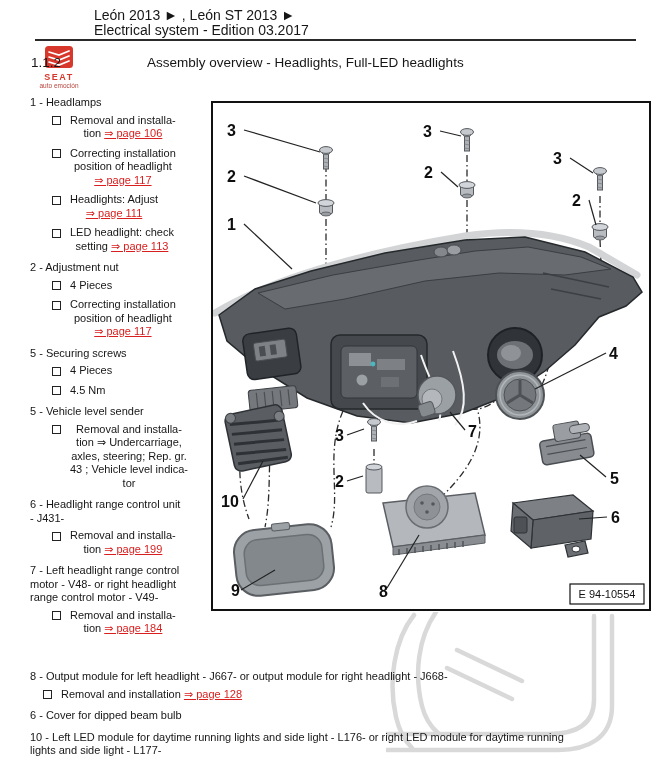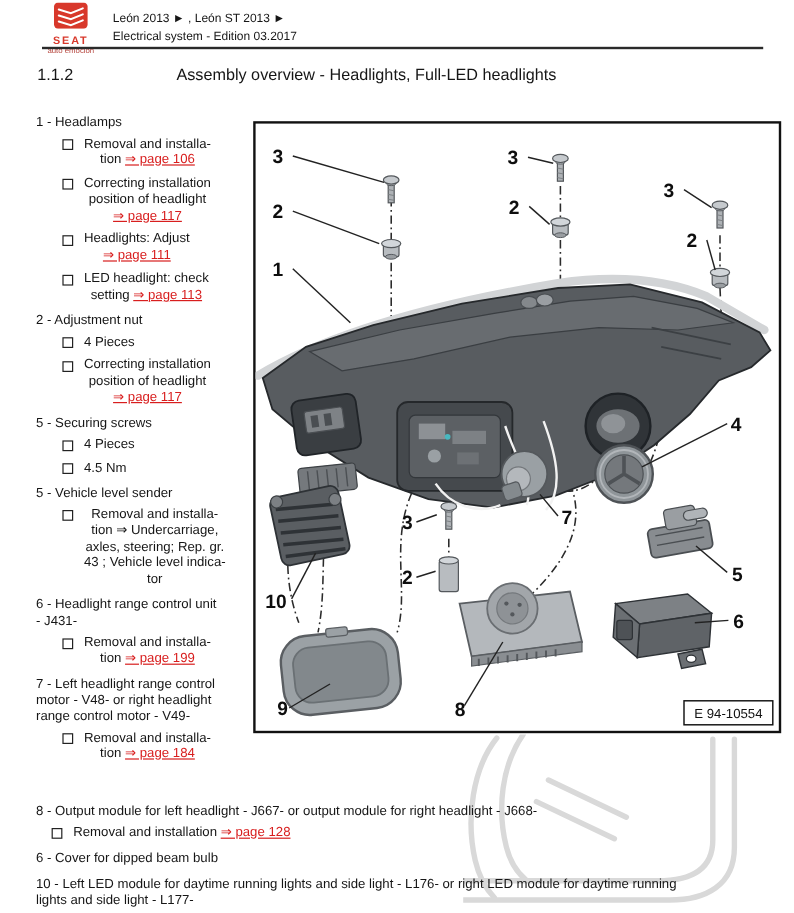--- a/index.html
+++ b/index.html
@@ -5,24 +5,24 @@
   html,body { margin:0; padding:0; background:#fff; }
   .page {
     position:relative; width:662px; height:761px; overflow:hidden;
     background:#fff; color:#161616;
     font-family:"Liberation Sans","DejaVu Sans",sans-serif;
   }
   
   .watermark { position:absolute; left:386px; top:612px; z-index:0; }
   
   .hdr { position:absolute; left:35px; top:2px; display:flex; gap:11px; z-index:2; }
-  .logo { width:48px; text-align:center; }
+  .logo { width:48px; text-align:center;margin-top:44px; }
   .logo-word { color:var(--brand-red,#d8382b); font-weight:bold; font-size:9px; letter-spacing:1.6px; line-height:9px; margin-top:1px; }
   .logo-tag  { color:var(--tagline-red,#b5443c); font-size:6.5px; line-height:8px; }
-  .hdr-lines { font-size:10px; line-height:15px; padding-top:6px; }
+  .hdr-lines { font-size:14px; line-height:15px; padding-top:6px; }
   .hdr-rule { position:absolute; left:35px; top:39px; width:601px; height:0; border-top:2px solid #2a2a2a; z-index:2; }
   
   .heading { position:absolute; left:31px; top:55px; margin:0; font-size:13.5px; font-weight:normal; display:flex; z-index:2;gap:48px; }
   .h-num { width:68px; flex:0 0 auto; }
   
   .left-list { position:absolute; left:30px; top:96px; width:186px; font-size:11px; line-height:13.5px; z-index:2; }
   .bottom-list { position:absolute; left:30px; top:670px; width:610px; font-size:11px; line-height:13.5px; z-index:2; }
   .item { margin-bottom:8px; }
   .item-title { white-space:pre-line; margin-bottom:4px; }
   .sub { display:flex; margin:0 0 6px 22px;text-align:center; }

